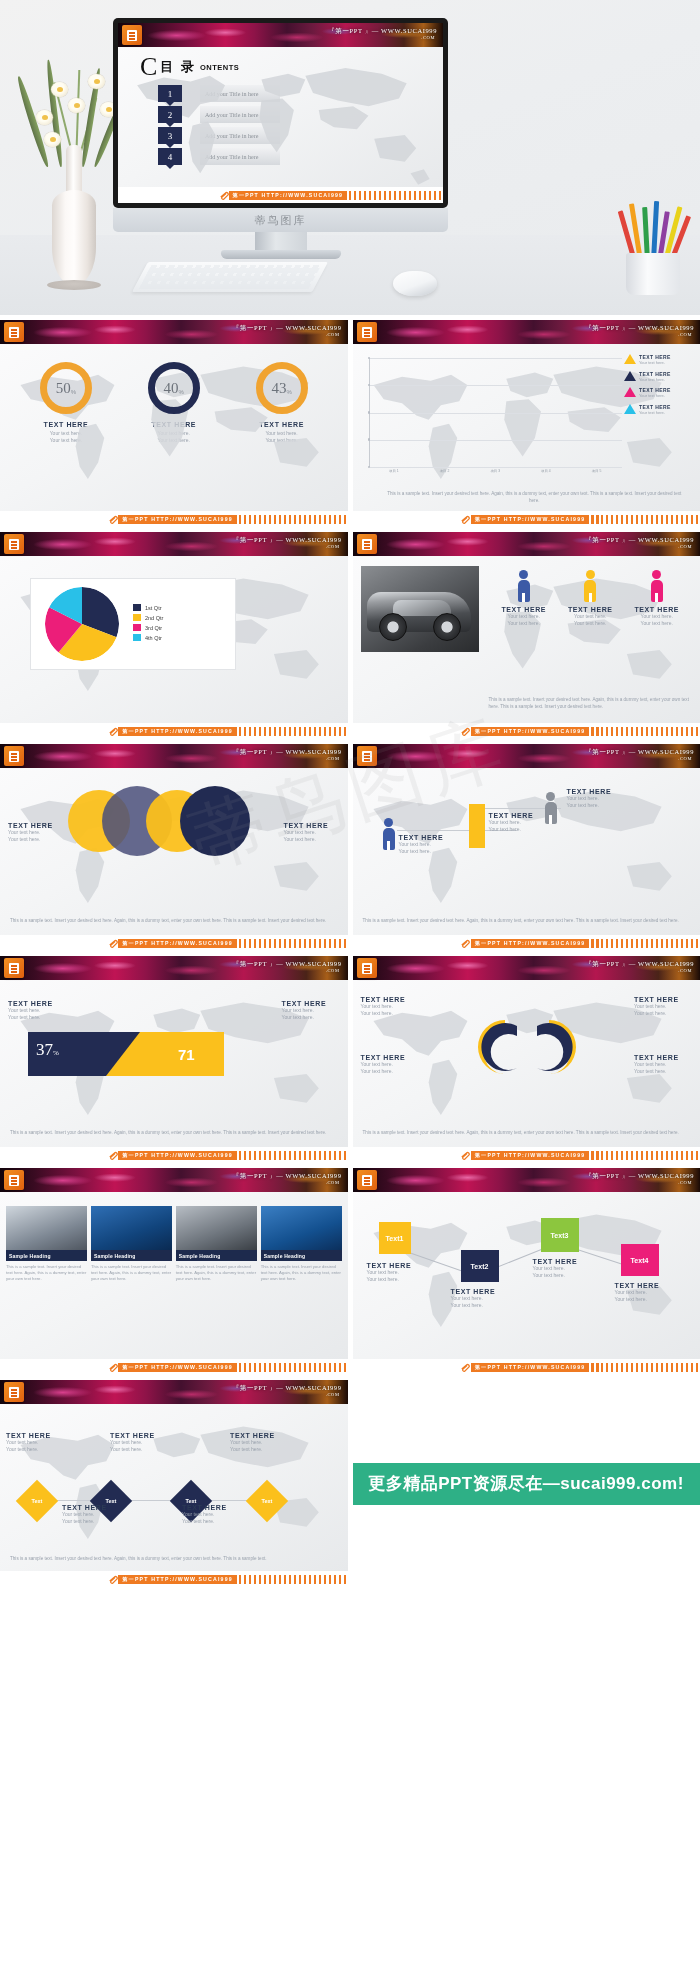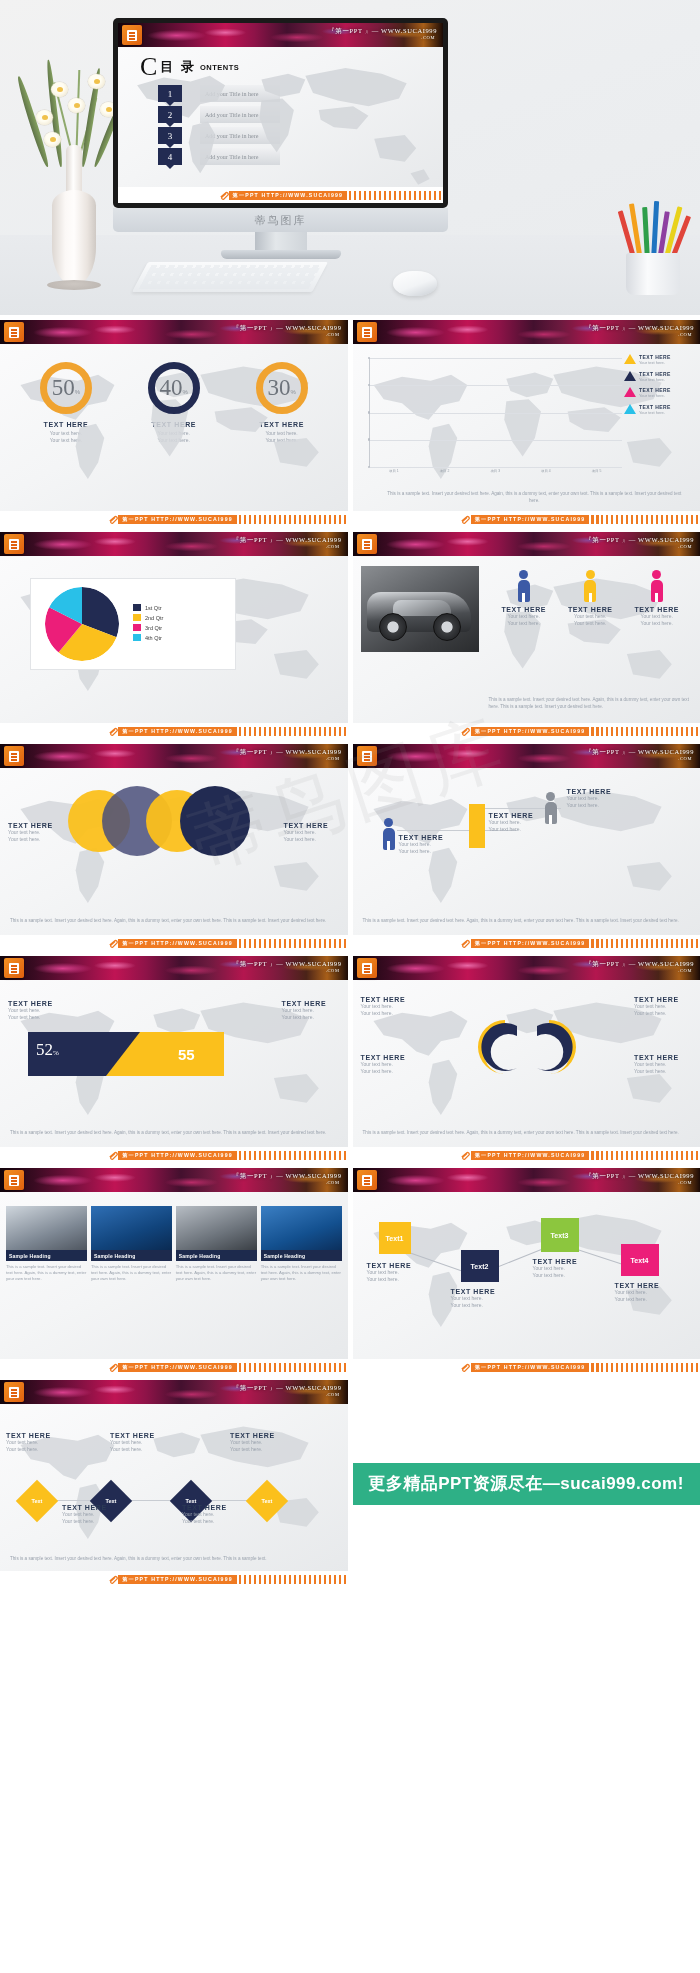--- a/index.html
+++ b/index.html
@@ -97,21 +97,21 @@
   
   .th { font-size:7px; font-weight:bold; color:#2b3a55; letter-spacing:.6px; }
   .tsub { font-size:5px; color:#9aa2ad; line-height:1.45; }
   .blurb { font-size:4.6px; color:#9aa2ad; line-height:1.5; }
 
   
   .donuts { display:flex; justify-content:space-around; padding:18px 12px 0; }
   .donut-col { text-align:center; width:30%; }
   .donut { width:52px; height:52px; border-radius:50%; margin:0 auto 7px; display:flex;
     align-items:center; justify-content:center; position:relative; }
-  .donut b { font-size:23px; font-weight:normal; color:#6d737b; font-family:"Liberation Serif", serif; }
+  .donut b { font-size:15px; font-weight:normal; color:#6d737b; font-family:"Liberation Serif", serif; }
   .donut s { font-size:6px; text-decoration:none; color:#8a9099; align-self:flex-end; margin-bottom:12px; }
 
   
   .barchart { position:absolute; left:16px; top:14px; right:78px; bottom:44px; }
   .bc-grid { position:absolute; inset:0; border-left:.6px solid #c8ccd2; }
   .bc-grid i { position:absolute; left:0; right:0; height:.6px; background:#dcdfe4; }
   .bc-grid i:before{content:"";position:absolute;left:-2px;top:-1.5px;width:2.6px;height:2.6px;border-radius:50%;background:#b9bec6;}
   .bars { position:absolute; left:2px; right:0; bottom:0; top:0; display:flex; align-items:flex-end;
     justify-content:space-around; }
   .bgroup { display:flex; align-items:flex-end; gap:1.5px; }
@@ -345,21 +345,21 @@
               <b>40</b>
               <s>%</s>
             </div>
             <div class="th">TEXT HERE</div>
             <div class="tsub" style="margin-top:2px">
               <span>Your text here.</span><br><span>Your text here.</span>
             </div>
           </div>
           <div class="donut-col">
             <div class="donut" style="border:7px solid #f0a330;">
-              <b>30</b>
+              <b>43</b>
               <s>%</s>
             </div>
             <div class="th">TEXT HERE</div>
             <div class="tsub" style="margin-top:2px">
               <span>Your text here.</span><br><span>Your text here.</span>
             </div>
           </div>
         </div>
       </div>
       <div class="sfoot">
@@ -702,23 +702,23 @@
               <path d="M150 34 L178 28 L196 34 L190 48 L170 52 L154 46 Z"></path>
               <path d="M196 30 L238 22 L276 28 L302 38 L294 54 L262 62 L230 56 L204 48 Z"></path>
               <path d="M268 96 L300 92 L312 106 L300 120 L274 116 Z"></path>
             </g>
         </svg>
         <svg class="wedge45" viewBox="0 0 196 44" preserveAspectRatio="none">
           <path d="M0 0 L196 0 L196 44 L0 44 Z" fill="#fbc01c"></path>
           <path d="M0 0 L112 0 L78 44 L0 44 Z" fill="#222b52"></path>
         </svg>
         <div style="position:absolute;left:36px;top:60px;color:#fff;font-size:17px;font-family:'Liberation Serif',serif;">
-          <span>52</span><span style="font-size:7px">%</span>
-        </div>
-        <div style="position:absolute;left:178px;top:66px;color:#fff;font-size:15px;font-weight:bold;">55</div>
+          <span>37</span><span style="font-size:7px">%</span>
+        </div>
+        <div style="position:absolute;left:178px;top:66px;color:#fff;font-size:15px;font-weight:bold;">71</div>
         <div style="position:absolute;left:8px;top:20px;width:58px;">
           <div class="th">TEXT HERE</div>
           <div class="tsub"><span>Your text here.</span><br><span>Your text here.</span></div>
         </div>
         <div style="position:absolute;right:8px;top:20px;width:58px;">
           <div class="th">TEXT HERE</div>
           <div class="tsub"><span>Your text here.</span><br><span>Your text here.</span></div>
         </div>
         <div class="blurb" style="position:absolute;left:10px;right:10px;bottom:10px;">This is a sample text. Insert your desired text here. Again, this is a dummy text, enter your own text here. This is a sample text. Insert your desired text here.</div>
       </div>

